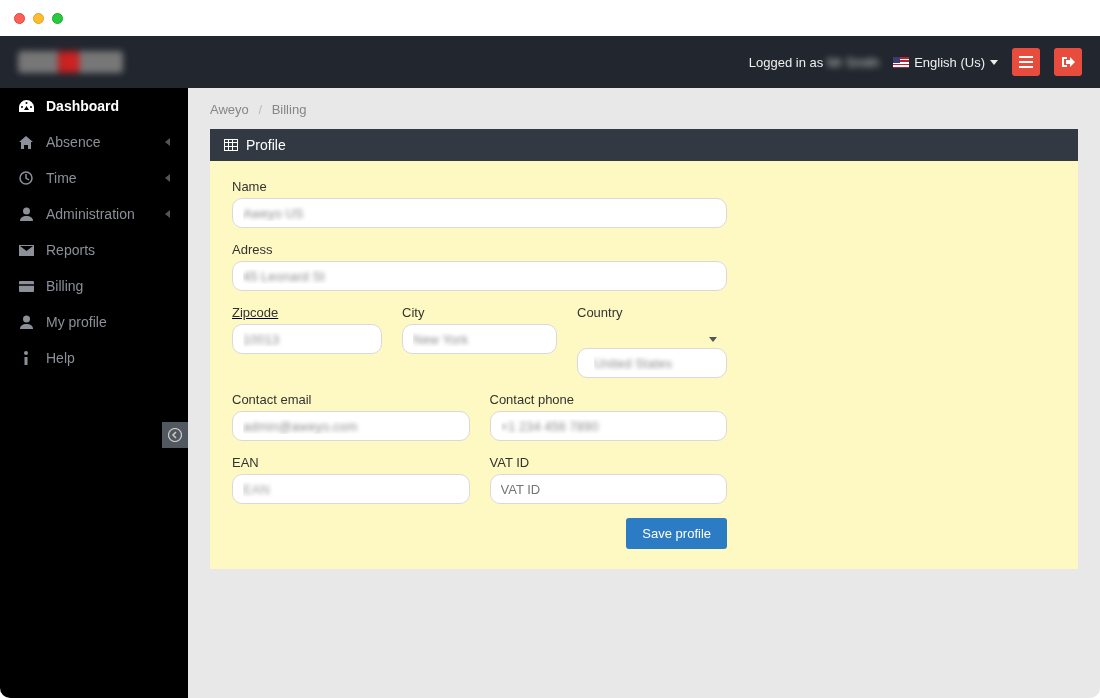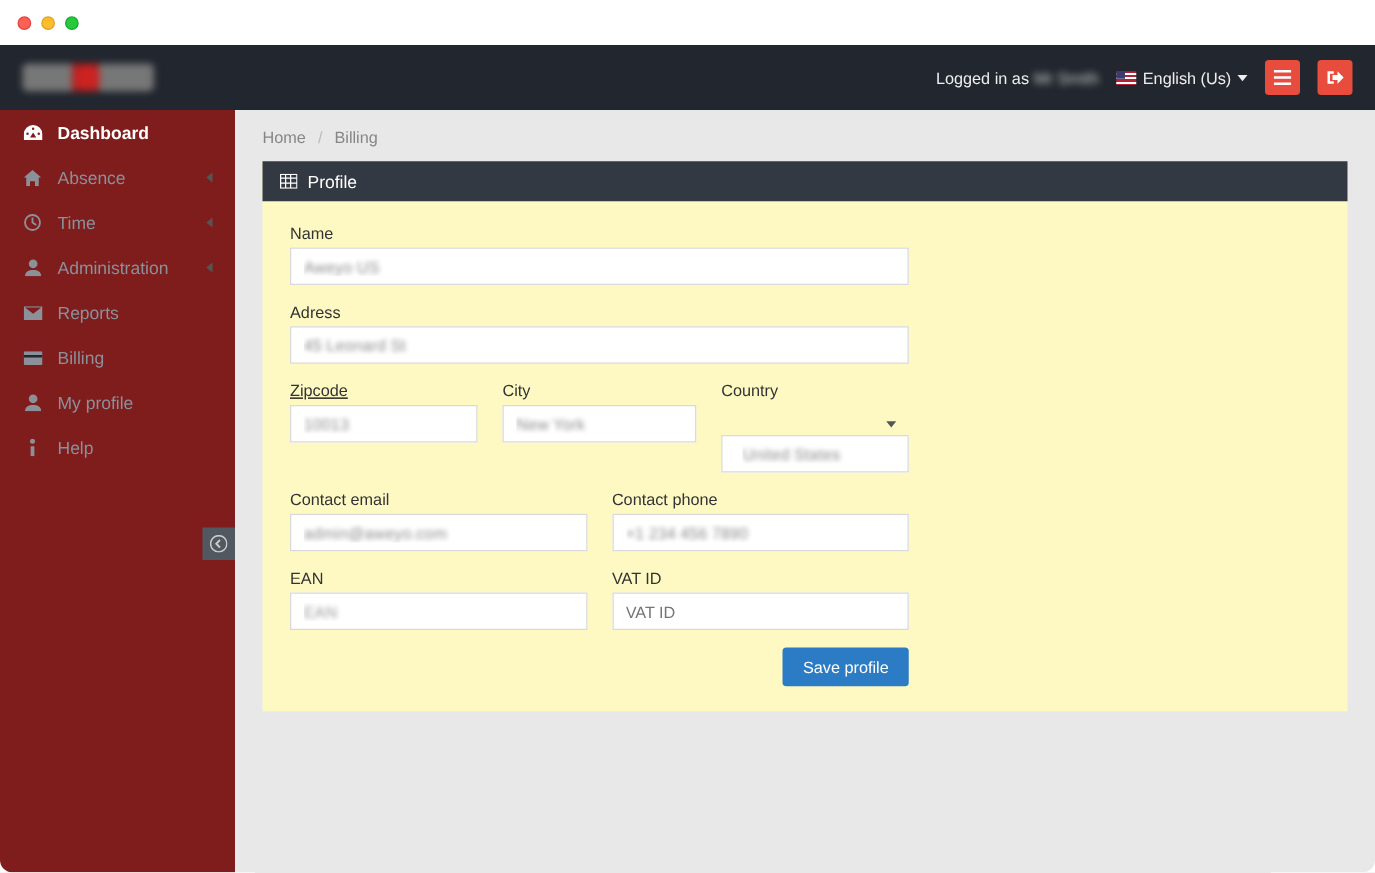--- a/index.html
+++ b/index.html
@@ -22,38 +22,38 @@
 .logged-in { display:flex; align-items:center; gap:4px; color:#eee; }
 .blurred-name { display:inline-block; filter: blur(3px); color:#ccc; }
 .lang { display:flex; align-items:center; gap:5px; color:#eee; cursor:pointer; }
 .flag { width:16px; height:11px; background: linear-gradient(#b22234 0 15%, #fff 15% 30%, #b22234 30% 45%, #fff 45% 60%, #b22234 60% 75%, #fff 75% 90%, #b22234 90% 100%); position:relative; }
 .flag::before { content:''; position:absolute; left:0; top:0; width:7px; height:6px; background:#3c3b6e; }
 .caret-down { width:0; height:0; border-left:4px solid transparent; border-right:4px solid transparent; border-top:5px solid #eee; }
 .topbar-btn { width:28px; height:28px; border-radius:3px; background:#e74c3c; display:flex; align-items:center; justify-content:center; cursor:pointer; }
 
 .body { flex:1; display:flex; min-height:0; }
 
-.sidebar { width:188px; background:#7f1d1d; color:#8b9099; font-size:14px; position:relative; }
+.sidebar { width:188px; background:#000000; color:#8b9099; font-size:14px; position:relative; }
 .side-item { display:flex; align-items:center; padding:10px 18px; gap:12px; cursor:pointer; color:#8b9099; }
 .side-item.active { color:#fff; font-weight:600; }
 .side-item .ic { width:16px; display:flex; justify-content:center; }
 .side-item .lbl { flex:1; }
 .chev { width:0; height:0; border-top:4px solid transparent; border-bottom:4px solid transparent; border-right:5px solid #555; }
 .collapse-btn { position:absolute; right:0; top:334px; width:26px; height:26px; background:#525860; display:flex; align-items:center; justify-content:center; cursor:pointer; }
 
 .main { flex:1; background:#e8e8e8; padding:14px 22px; overflow:auto; }
 .breadcrumb { font-size:13px; color:#868686; margin-bottom:12px; }
 .breadcrumb .sep { margin:0 6px; color:#bbb; }
 
 .card { background:#fef9c3; }
 .card-head { background:#323942; color:#fff; padding:8px 14px; font-size:14px; display:flex; align-items:center; gap:8px; }
 .card-body { padding:18px 22px 20px; }
 
 .field-label { font-size:13px; color:#333; margin-bottom:4px; display:block; }
-.input, .select { width:100%; height:30px; border:1px solid #d9d9d9; border-radius:0; padding:0 10px; font-size:13px; color:#555; background:#fff; }
+.input, .select { width:100%; height:30px; border:1px solid #d9d9d9; border-radius:10px; padding:0 10px; font-size:13px; color:#555; background:#fff; }
 .row { display:flex; gap:20px; margin-bottom:14px; }
 .col { flex:1; }
 .w-150 { width:150px; flex:none;text-decoration:underline; }
 .w-155 { width:155px; flex:none; }
 .select-wrap { position:relative; }
 .select-wrap::after { content:''; position:absolute; right:10px; top:13px; width:0; height:0; border-left:4px solid transparent; border-right:4px solid transparent; border-top:5px solid #555; pointer-events:none; }
 
 .actions { display:flex; justify-content:flex-end; margin-top:6px; width:495px; }
 .btn-primary { background:#2b7cc4; color:#fff; border:none; border-radius:3px; padding:8px 16px; font-size:13px; cursor:pointer; }
 
@@ -176,21 +176,21 @@
         <div class="collapse-btn">
           <svg width="14" height="14" viewBox="0 0 14 14">
               <circle cx="7" cy="7" r="6.5" fill="none" stroke="#ccc" stroke-width="1.2"></circle>
               <path d="M8 4L5 7l3 3" stroke="#ccc" stroke-width="1.5" fill="none"></path>
             </svg>
         </div>
       </div>
 
       <div class="main">
         <div class="breadcrumb">
-          <span style="cursor:pointer">Home</span>
+          <span style="cursor:pointer">Aweyo</span>
           <span class="sep">/</span>
           <span>Billing</span>
         </div>
 
         <div class="card">
           <div class="card-head">
             <svg width="14" height="12" viewBox="0 0 14 12">
                 <path d="M0 0h14v12H0V0zm1 1v2h3V1H1zm4 0v2h3V1H5zm4 0v2h4V1H9zM1 4v3h3V4H1zm4 0v3h3V4H5zm4 0v3h4V4H9zM1 8v3h3V8H1zm4 0v3h3V8H5zm4 0v3h4V8H9z" fill="#fff"></path>
               </svg>
             <span>Profile</span>

